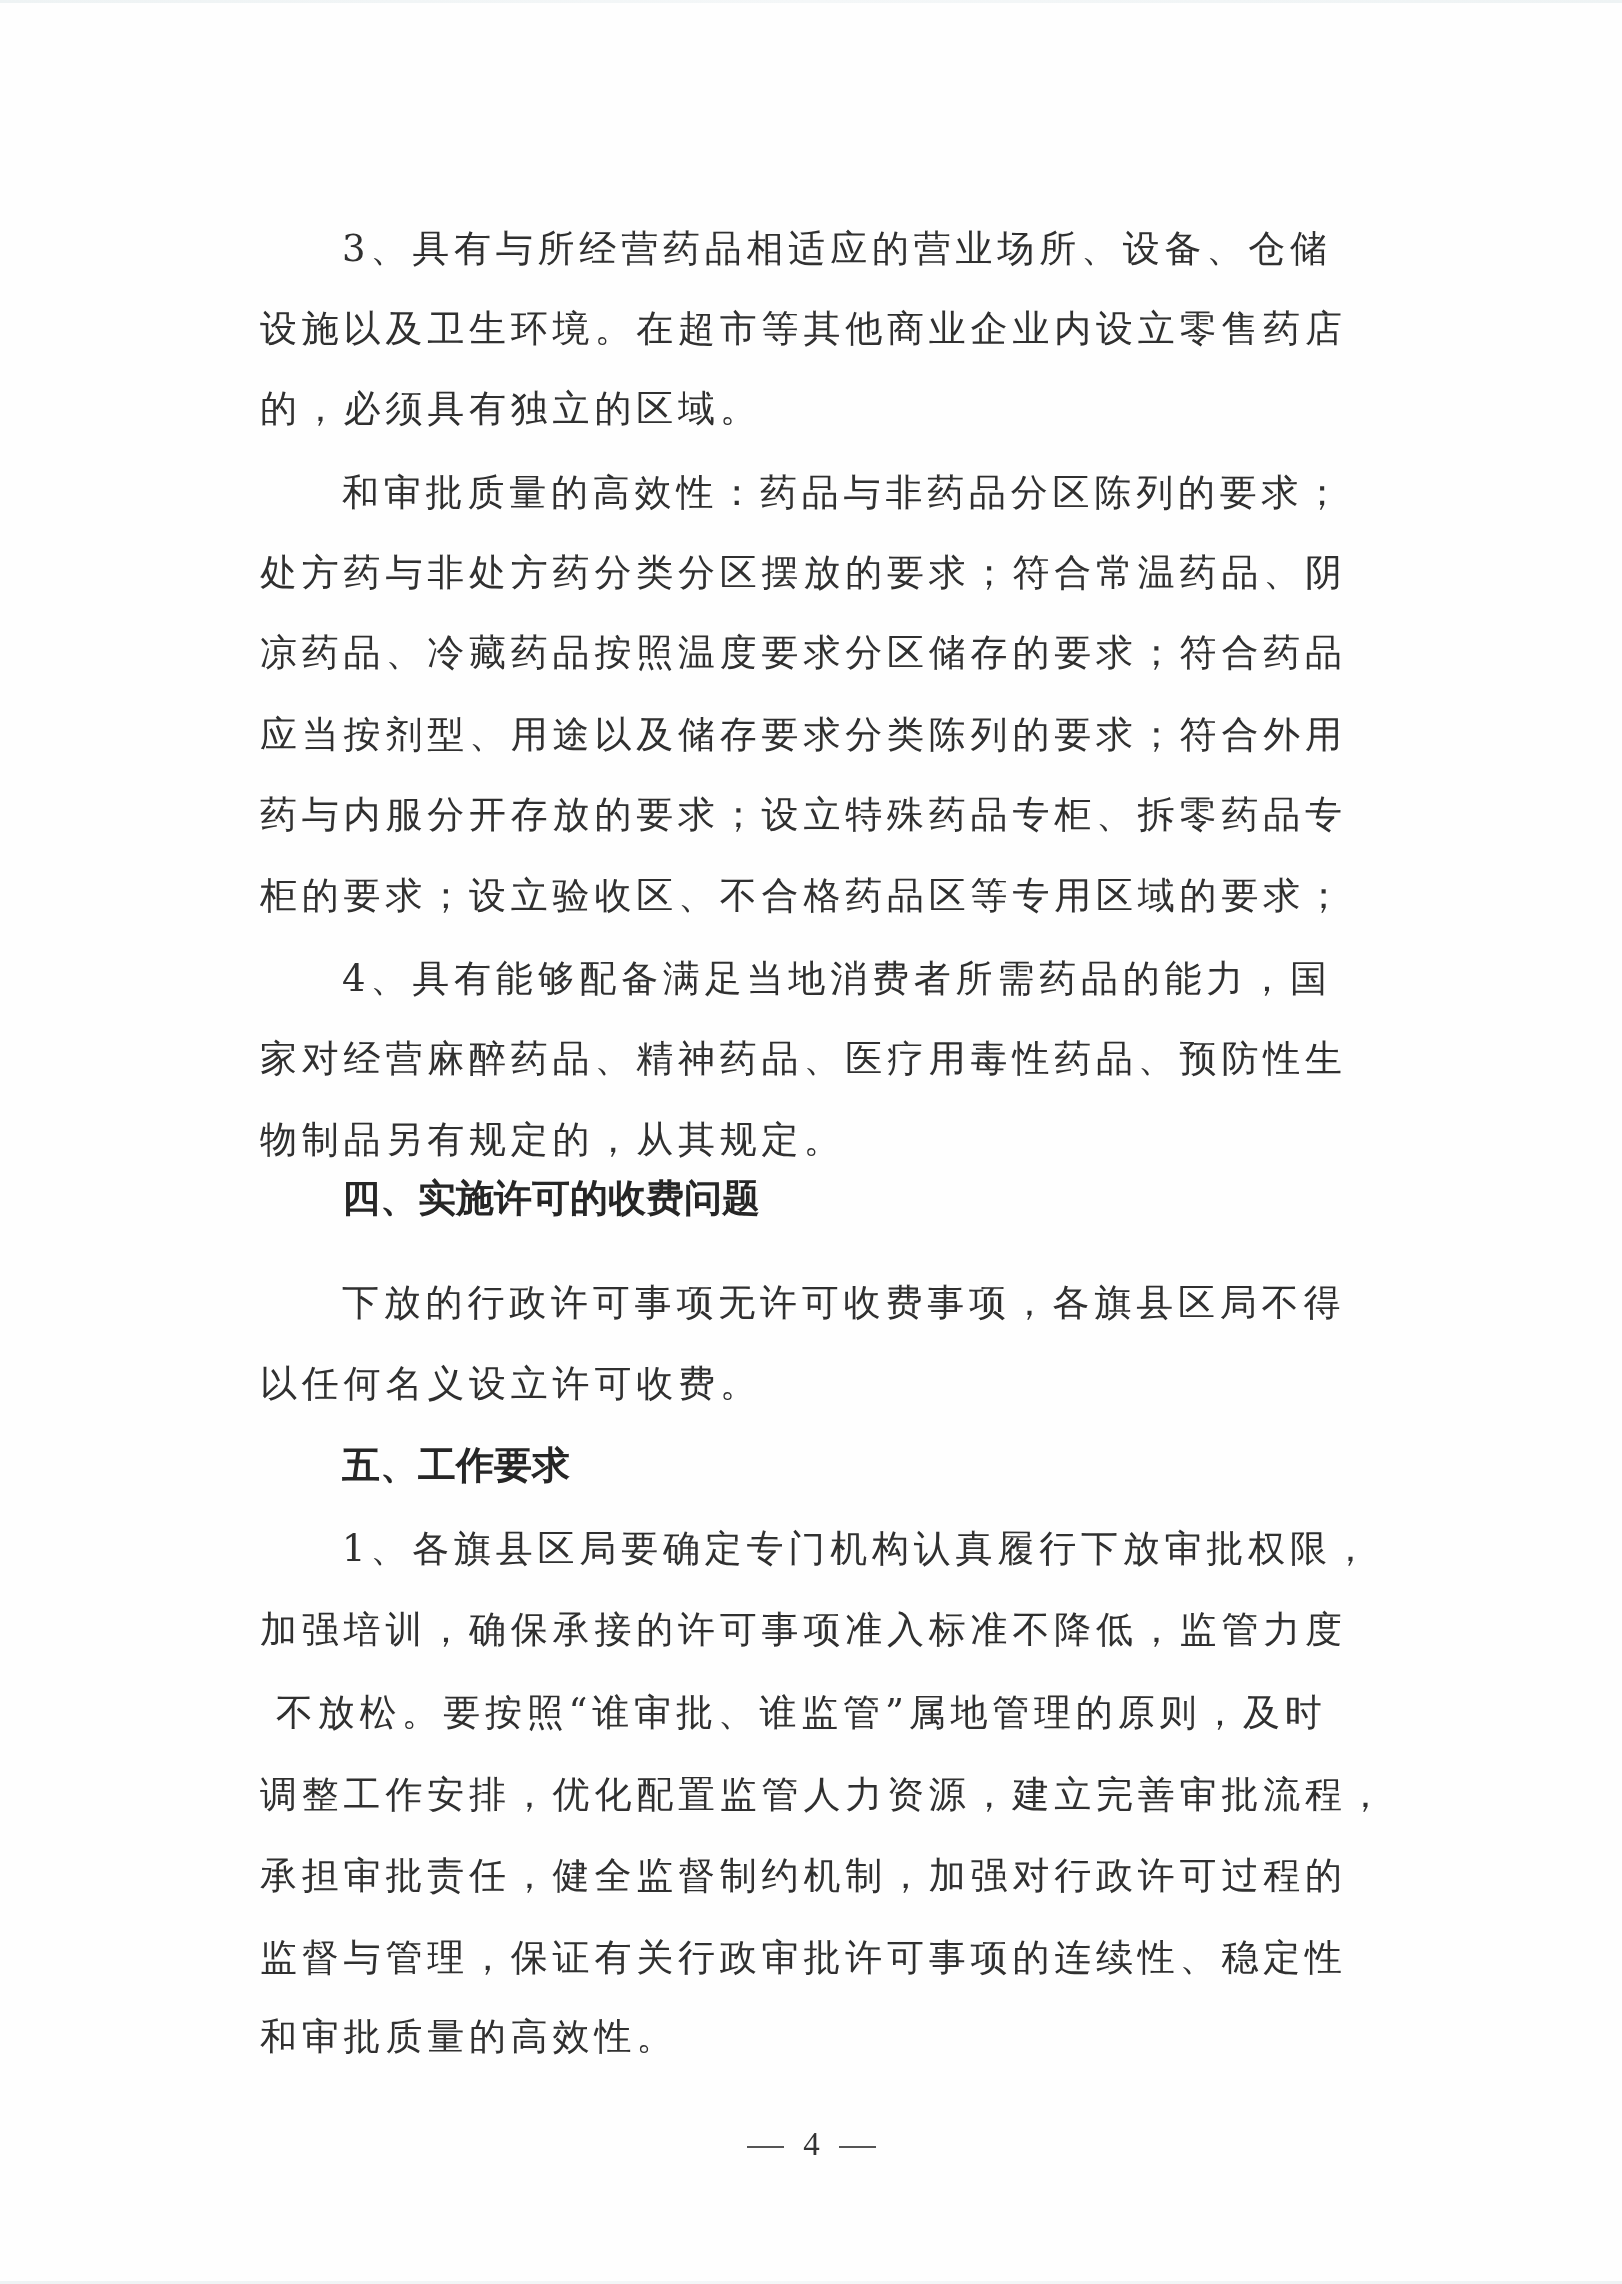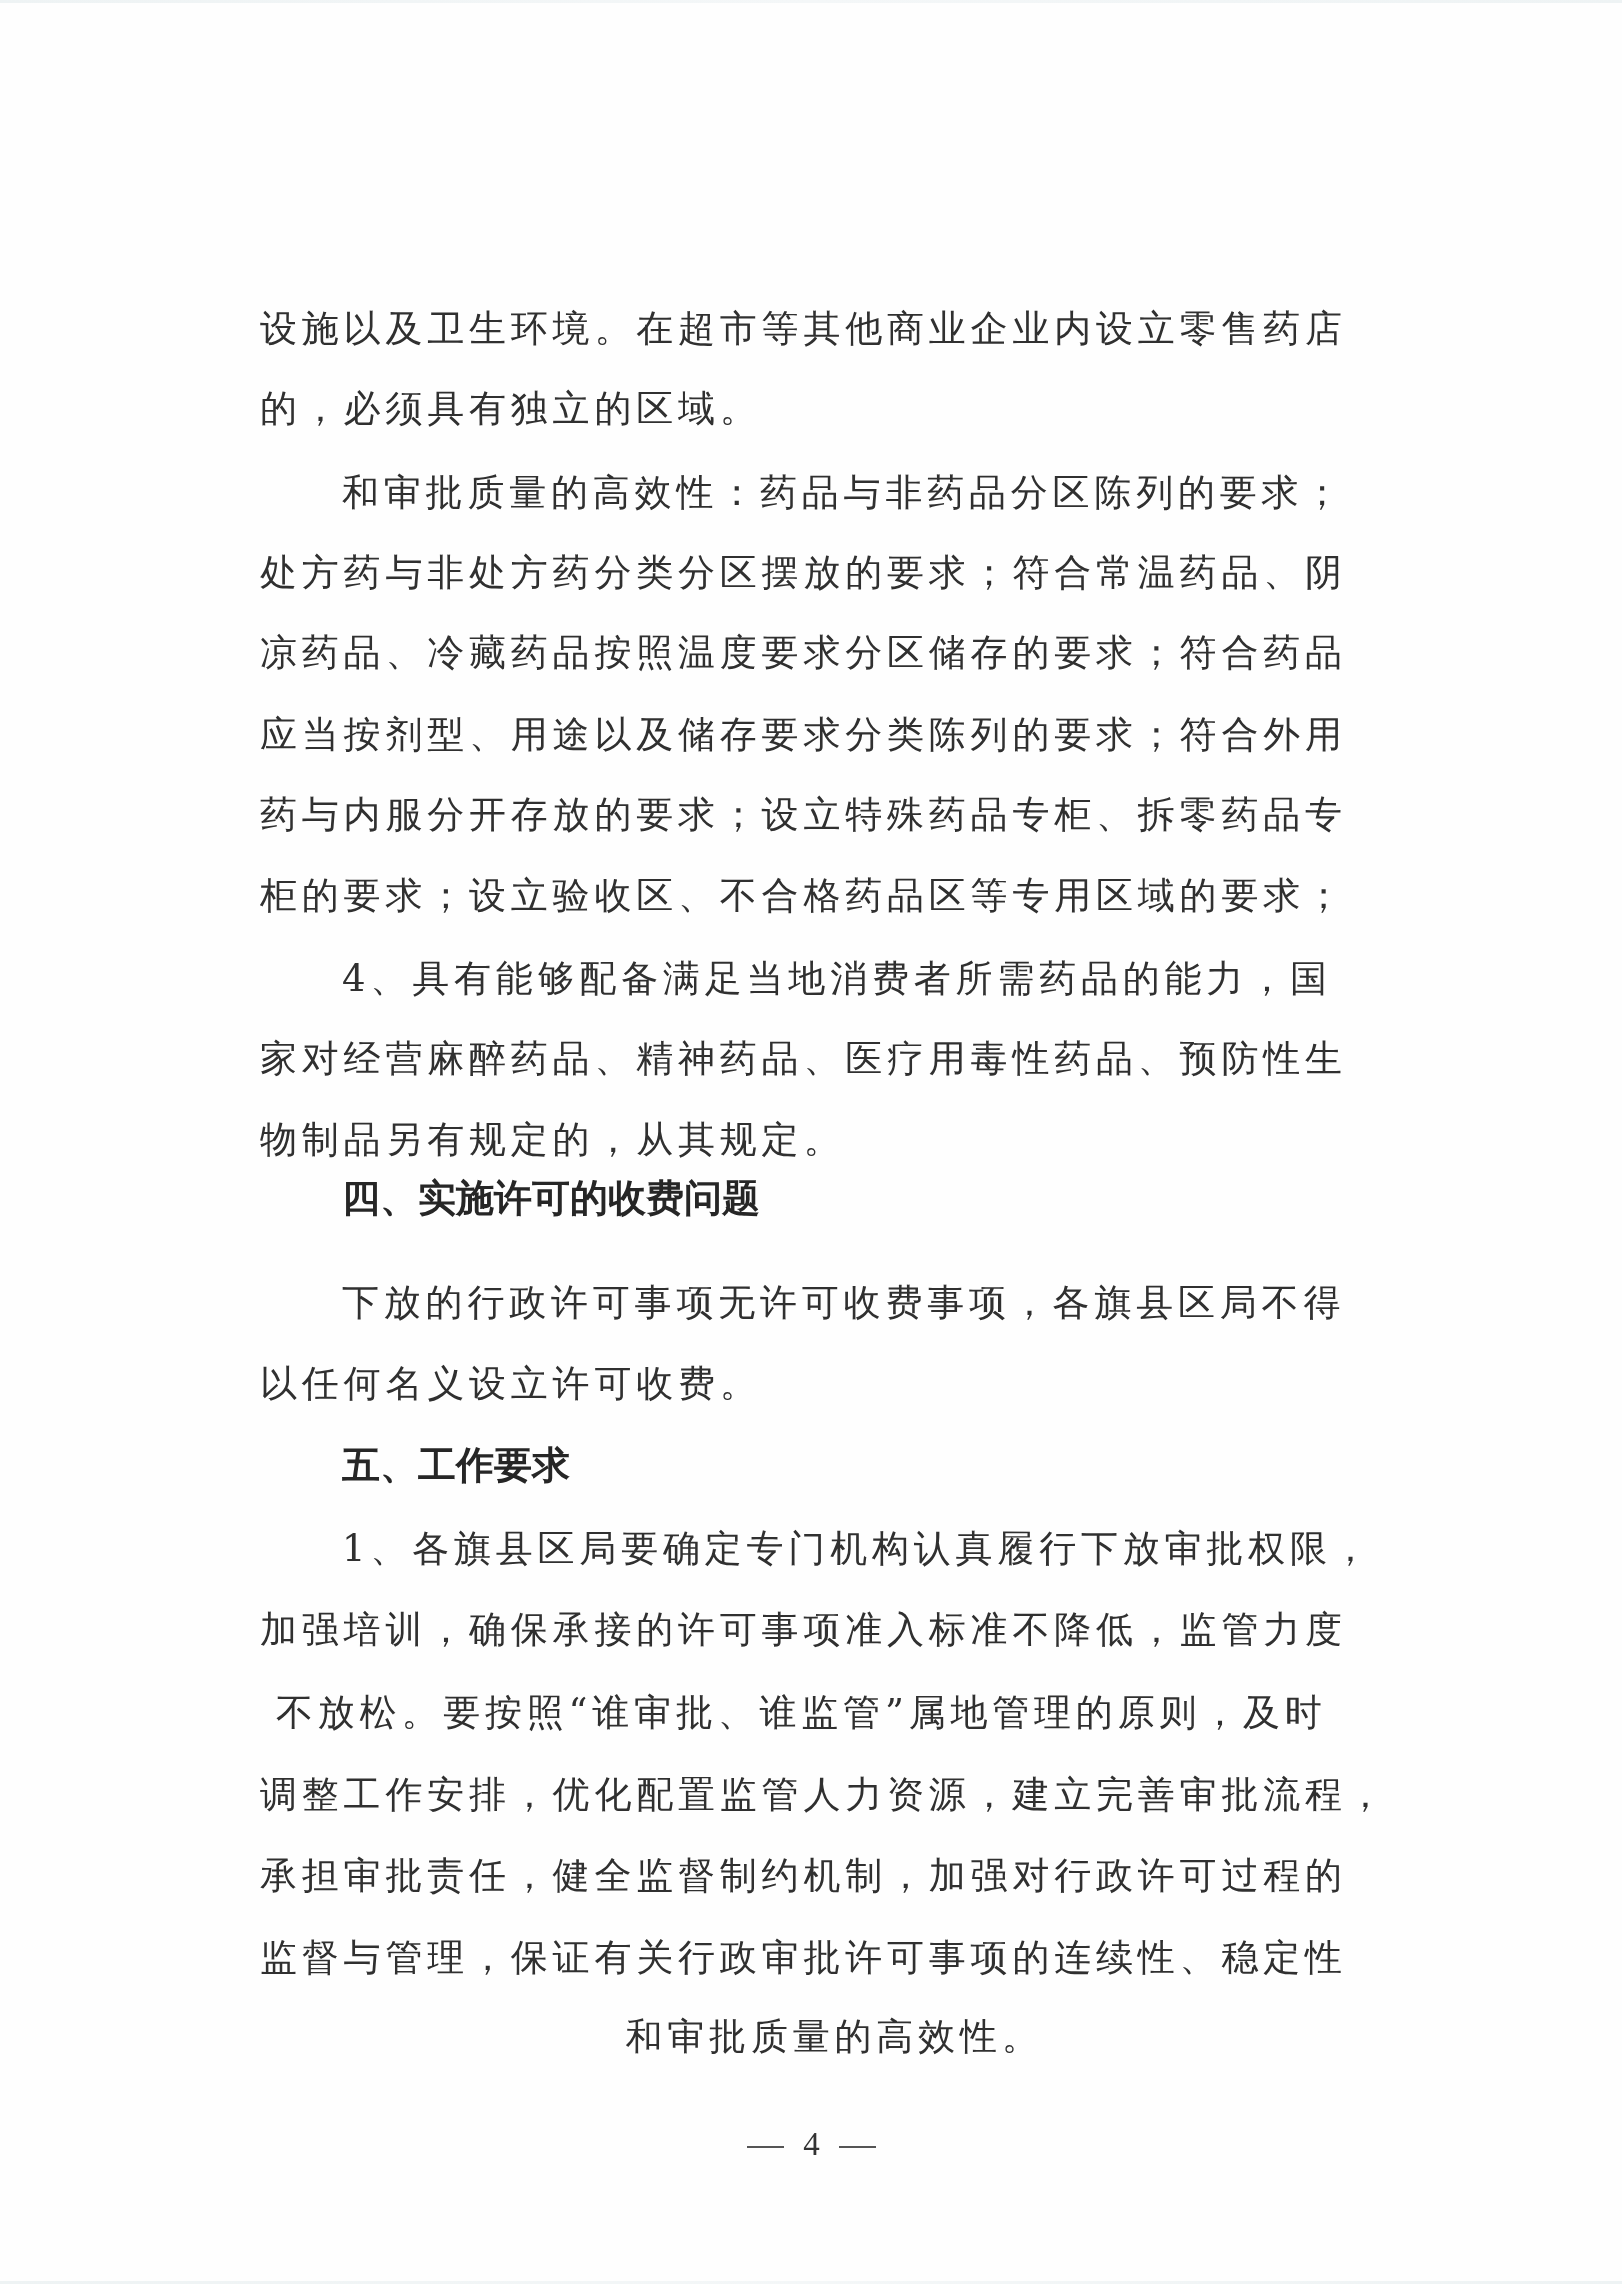--- a/index.html
+++ b/index.html
@@ -57,20 +57,21 @@
     height: 2.6px;
     background: linear-gradient(to right, #eef3f4, #f4f7f8, #eef3f4);
   }
 </style>
 </head>
 <body>
 
 <div id="page">
   <div class="scan-edge" style="top:0;"></div>
 
+  <div class="line indent" style="top:226px;">3、具有与所经营药品相适应的营业场所、设备、仓储</div>
   <div class="line" style="top:306px;">设施以及卫生环境。在超市等其他商业企业内设立零售药店</div>
   <div class="line" style="top:386px;">的，必须具有独立的区域。</div>
 
   <div class="line indent" style="top:470px;">和审批质量的高效性：药品与非药品分区陈列的要求；</div>
   <div class="line" style="top:550px;">处方药与非处方药分类分区摆放的要求；符合常温药品、阴</div>
   <div class="line" style="top:630px;">凉药品、冷藏药品按照温度要求分区储存的要求；符合药品</div>
   <div class="line" style="top:712px;">应当按剂型、用途以及储存要求分类陈列的要求；符合外用</div>
   <div class="line" style="top:792px;">药与内服分开存放的要求；设立特殊药品专柜、拆零药品专</div>
   <div class="line" style="top:873px;">柜的要求；设立验收区、不合格药品区等专用区域的要求；</div>
 
@@ -84,21 +85,21 @@
   <div class="line" style="top:1361px;">以任何名义设立许可收费。</div>
 
   <div class="line heading" style="top:1442px;">五、工作要求</div>
 
   <div class="line indent" style="top:1526px;">1、各旗县区局要确定专门机构认真履行下放审批权限，</div>
   <div class="line" style="top:1607px;">加强培训，确保承接的许可事项准入标准不降低，监管力度</div>
   <div class="line" style="top:1690px;margin-left:16px;">不放松。要按照“谁审批、谁监管”属地管理的原则，及时</div>
   <div class="line" style="top:1772px;">调整工作安排，优化配置监管人力资源，建立完善审批流程，</div>
   <div class="line" style="top:1853px;">承担审批责任，健全监督制约机制，加强对行政许可过程的</div>
   <div class="line" style="top:1935px;">监督与管理，保证有关行政审批许可事项的连续性、稳定性</div>
-  <div class="line" style="top:2014px;text-align:center;">和审批质量的高效性。</div>
+  <div class="line" style="top:2014px;">和审批质量的高效性。</div>
 
   <div class="page-number">
     <span class="dash"></span><span>4</span><span class="dash"></span>
   </div>
 
   <div class="scan-edge" style="bottom:0;"></div>
 </div>
 
 
 </body></html>

